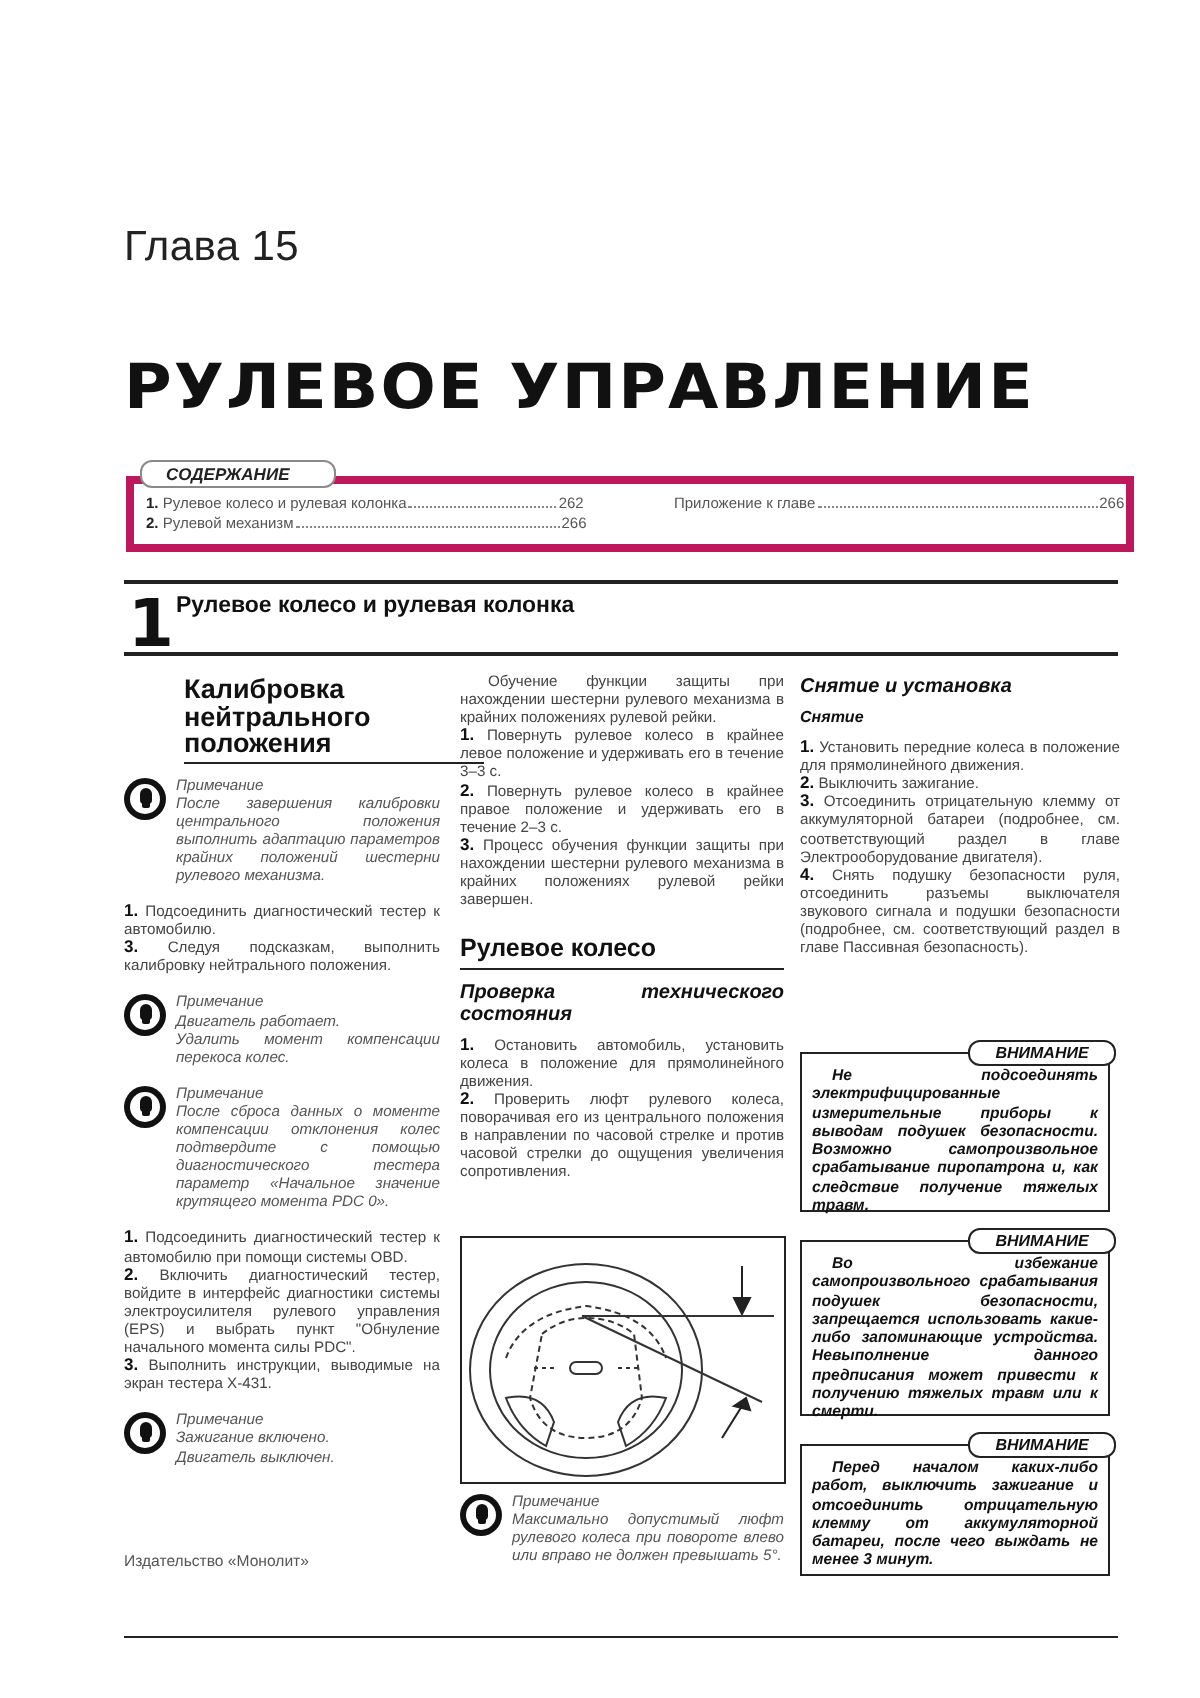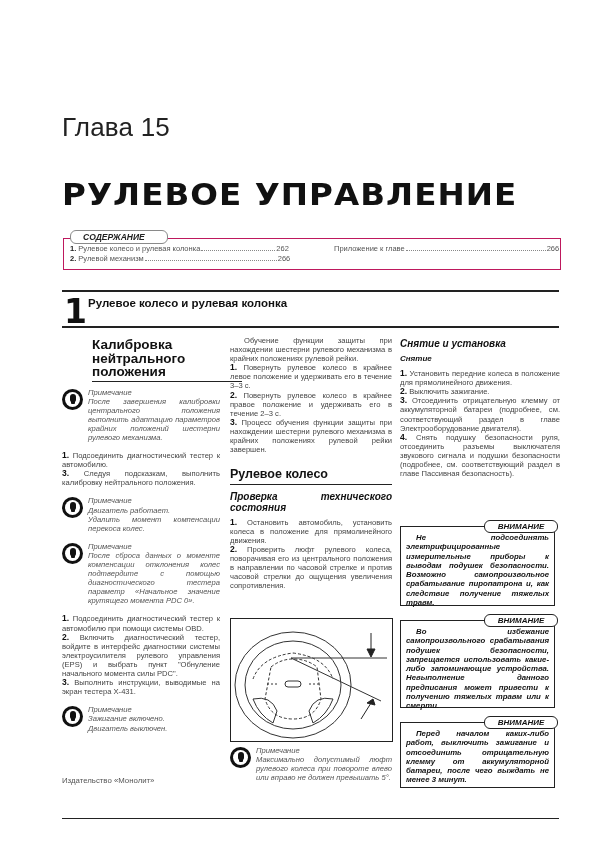--- a/index.html
+++ b/index.html
@@ -1,20 +1,20 @@
 <!DOCTYPE html>
 <html><head>
 <meta charset="utf-8">
 <style>
   html, body { margin:0; padding:0; background:#ffffff; }
   body { width:600px; height:849px; position:relative; overflow:hidden; font-family:"Liberation Sans", sans-serif; color:#3a3a3a; }
   .abs { position:absolute; }
-  .chapter { left:62px; top:112px; font-size:26px; font-weight:normal; color:#222; letter-spacing:0.2px; }
+  .chapter { left:62px; top:112px; font-size:21px; font-weight:normal; color:#222; letter-spacing:0.2px; }
   .title { left:62px; top:176px; font-size:31px; font-weight:bold; color:#111; letter-spacing:1px; font-family:"DejaVu Sans", sans-serif; transform:scaleX(1.05); transform-origin:left; }
-  .toc { left:63px; top:238px; width:496px; height:30px; border:1px solid #be185d; }
+  .toc { left:63px; top:238px; width:496px; height:30px; border:4px solid #be185d; }
   .toc-tab { left:70px; top:230px; width:84px; height:12px; border:1px solid #8a8a8a; border-radius:6px; background:#fff; font-size:8.5px; font-weight:bold; font-style:italic; color:#222; padding-left:12px; line-height:12px; }
   .toc-row { font-size:7.5px; color:#555; white-space:nowrap; }
   .toc-row b { color:#222; }
   .leader { display:inline-block; border-bottom:1px dotted #888; vertical-align:baseline; margin:0 1px; }
   .secbar { left:62px; top:290px; width:497px; height:34px; border-top:2px solid #222; border-bottom:2px solid #222; }
   .secnum { left:64px; top:292px; font-size:33px; font-weight:bold; color:#111; font-family:"DejaVu Sans", sans-serif; }
   .sectitle { left:88px; top:297px; font-size:11.5px; font-weight:bold; color:#111; }
   .col { position:absolute; font-size:7.6px; line-height:9.1px; color:#444; text-align:justify; }
   .col p { margin:0; }
   .h2 { font-size:13.5px; font-weight:bold; color:#111; line-height:13.5px; border-bottom:1.5px solid #222; padding-bottom:2px; }

